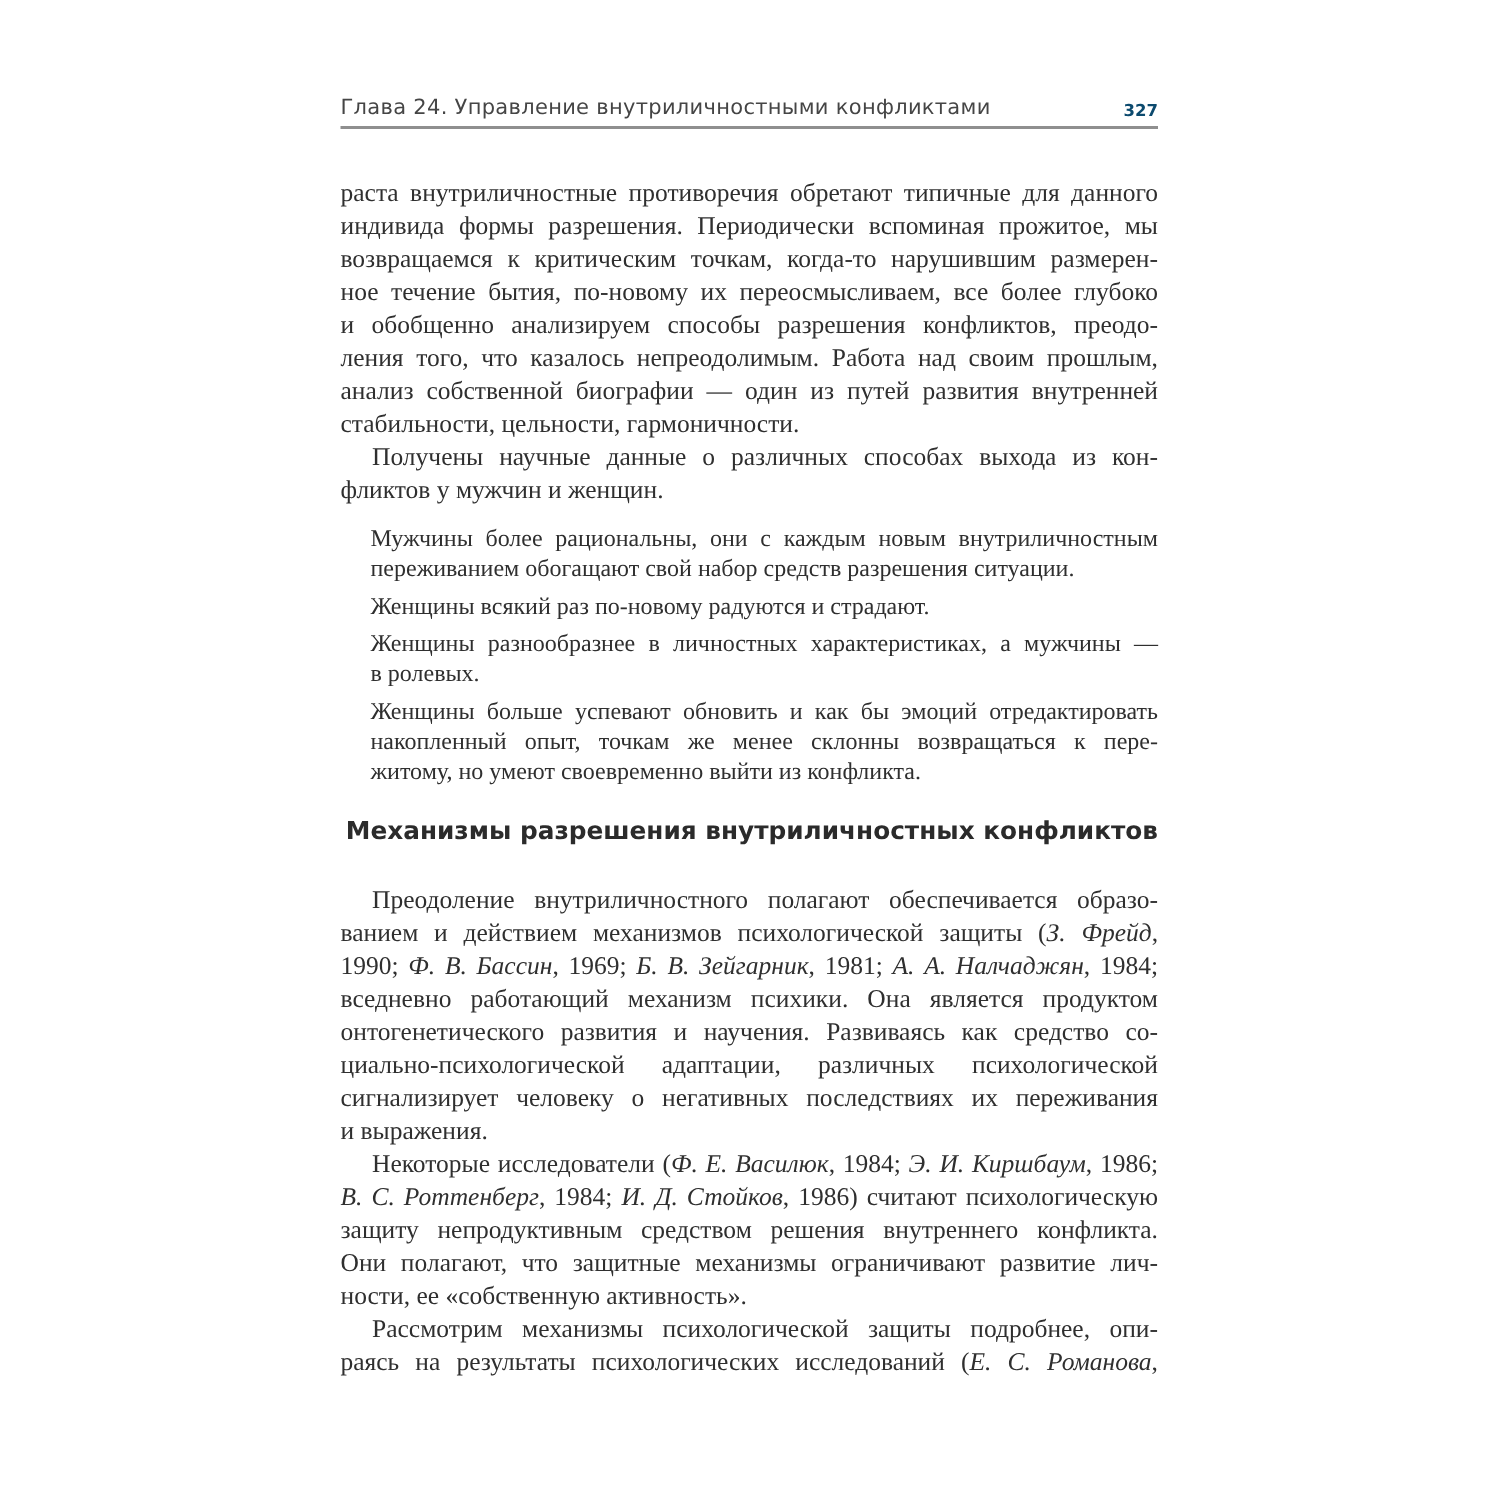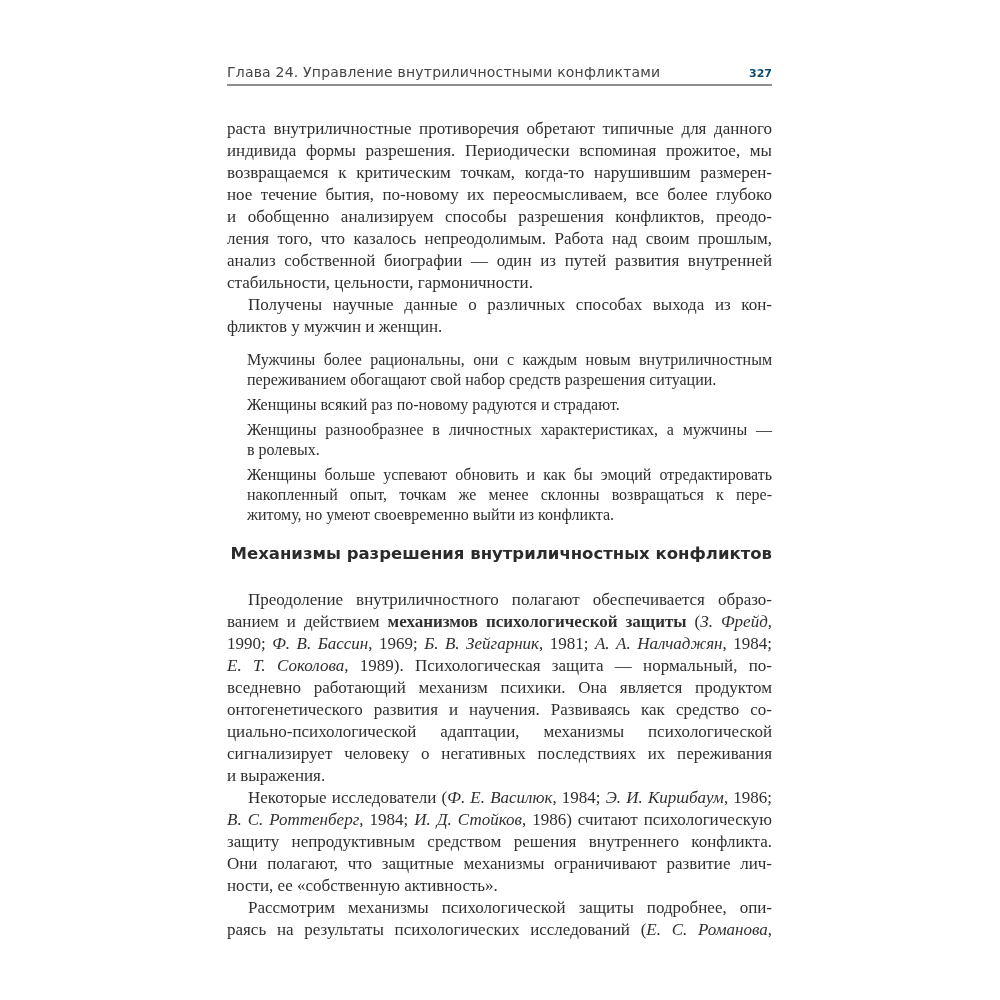--- a/index.html
+++ b/index.html
@@ -61,21 +61,21 @@
   .section-heading {
     font-family: "DejaVu Sans", sans-serif;
     font-weight: bold;
     font-size: 16.5px;
     line-height: 22px;
     color: #2b2b2b;
     margin-top: 18px;
     margin-bottom: 24px;
     text-align: right;
   }
-  .b { font-weight: bold; }
+  .b { font-weight: normal; }
   .i { font-style: italic; }
 </style>
 </head>
 <body>
 
 <div class="page">
   <div class="content">
     <div class="running-head">
       <span class="rh-title">Глава 24. Управление внутриличностными конфликтами</span>
       <span class="rh-num">327</span>
@@ -111,24 +111,23 @@
             <div class="tline"><span>Женщины больше успевают обновить и как бы эмоций отредактировать</span></div>
             <div class="tline"><span>накопленный опыт, точкам же менее склонны возвращаться к пере-</span></div>
             <div class="tline last"><span>житому, но умеют своевременно выйти из конфликта.</span></div>
           </div>
         </div>
         <div class="section-heading">Механизмы разрешения внутриличностных конфликтов</div>
         <div class="paragraph indent">
           <div class="tline"><span>Преодоление внутриличностного полагают обеспечивается образо-</span></div>
           <div class="tline"><span>ванием и действием </span><span class="b">механизмов психологической защиты</span><span> (</span><span class="i">З. Фрейд</span><span>,</span></div>
           <div class="tline"><span>1990; </span><span class="i">Ф. В. Бассин</span><span>, 1969; </span><span class="i">Б. В. Зейгарник</span><span>, 1981; </span><span class="i">А. А. Налчаджян</span><span>, 1984;</span></div>
-          <div class="tline"><span class="i">Е. Т. Соколова</span><span>, 1989). Психологическая защита — нормальный, по-</span></div>
           <div class="tline"><span>вседневно работающий механизм психики. Она является продуктом</span></div>
           <div class="tline"><span>онтогенетического развития и научения. Развиваясь как средство со-</span></div>
-          <div class="tline"><span>циально-психологической адаптации, механизмы психологической</span></div>
+          <div class="tline"><span>циально-психологической адаптации, различных психологической</span></div>
           <div class="tline"><span>сигнализирует человеку о негативных последствиях их переживания</span></div>
           <div class="tline last"><span>и выражения.</span></div>
         </div>
         <div class="paragraph indent">
           <div class="tline"><span>Некоторые исследователи (</span><span class="i">Ф. Е. Василюк</span><span>, 1984; </span><span class="i">Э. И. Киршбаум</span><span>, 1986;</span></div>
           <div class="tline"><span class="i">В. С. Роттенберг</span><span>, 1984; </span><span class="i">И. Д. Стойков</span><span>, 1986) считают психологическую</span></div>
           <div class="tline"><span>защиту непродуктивным средством решения внутреннего конфликта.</span></div>
           <div class="tline"><span>Они полагают, что защитные механизмы ограничивают развитие лич-</span></div>
           <div class="tline last"><span>ности, ее «собственную активность».</span></div>
         </div>

